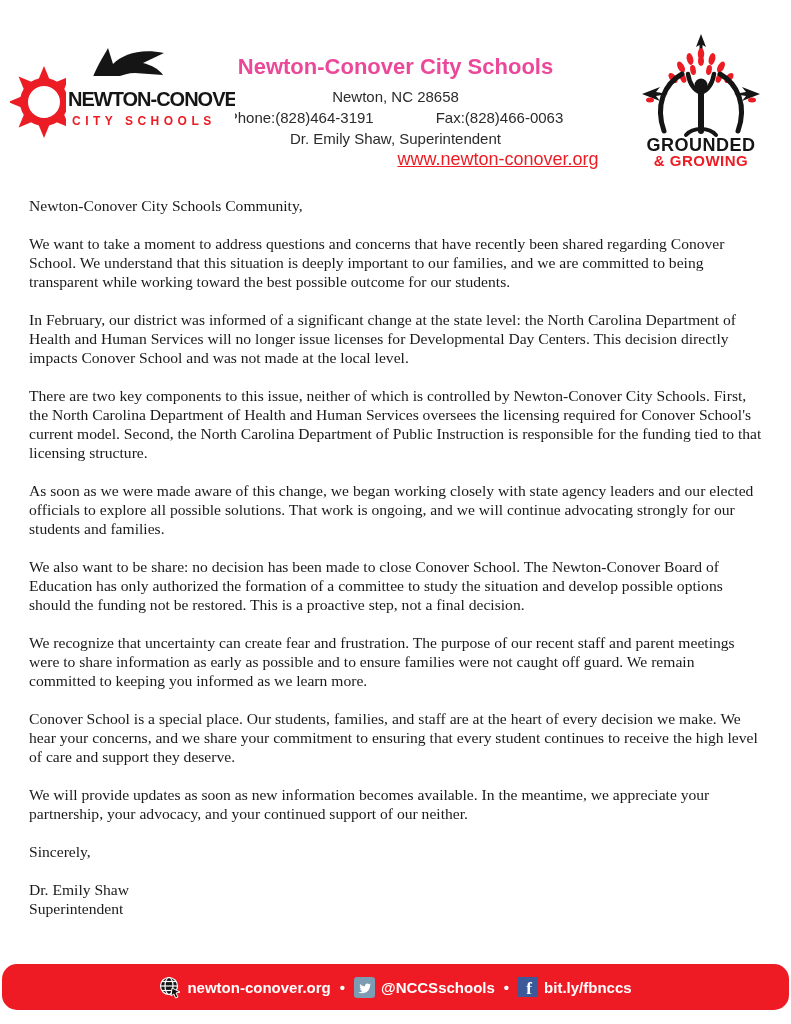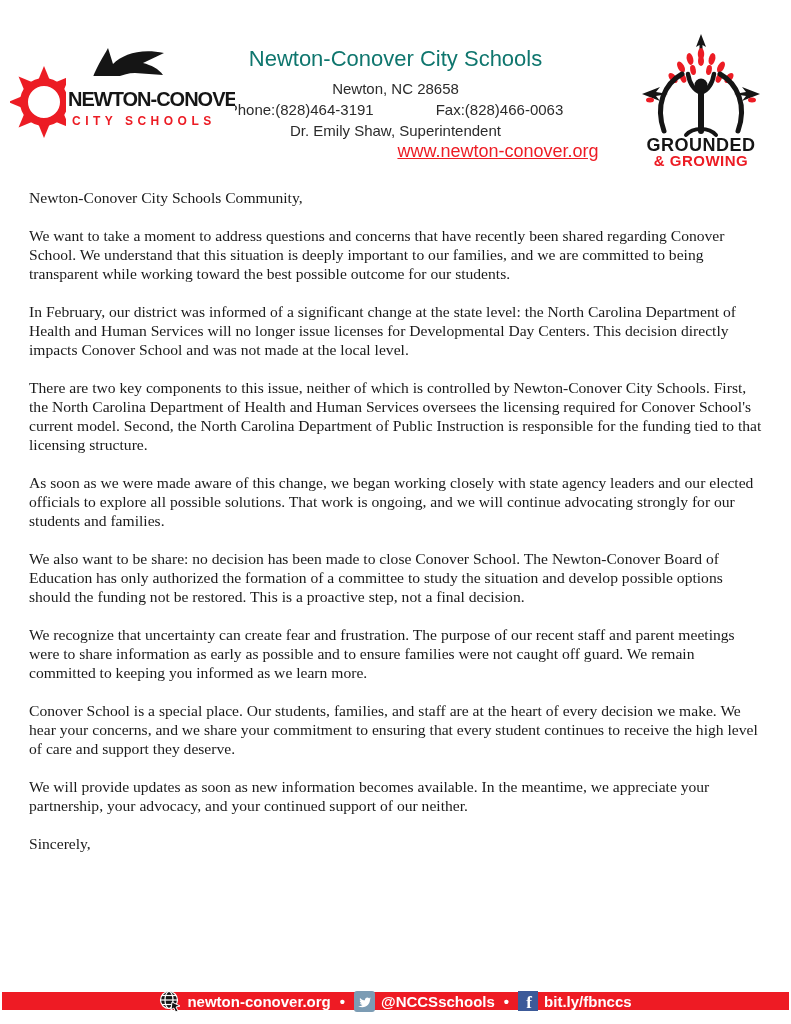--- a/index.html
+++ b/index.html
@@ -19,23 +19,23 @@
   .logo-left  { position: absolute; left: 10px;  top: 44px; width: 225px; height: 112px; }
   .logo-right { position: absolute; left: 626px; top: 34px; width: 150px; height: 134px; text-align: center; }
 
   .head-center {
     width: 100%;
     text-align: center;
     font-family: "Liberation Sans", sans-serif;
   }
   .head-title {
     font-size: 22px;
-    font-weight: normal;
-    color: #0f766e;
-    margin: 0 0 6px 0;
+    font-weight: bold;
+    color: #ec4899;
+    margin: 8px 0 6px 0;
     letter-spacing: 0;
   }
   .head-line {
     font-size: 15px;
     line-height: 21px;
     color: #2b2b2b;
   }
   .phone-fax .fax { margin-left: 62px; }
   .website-row { padding-left: 205px; }
   .website-link {
@@ -52,30 +52,31 @@
     line-height: 19px;
   }
   .letter p { margin: 16px 0 19px 0; }
   .letter .bold { font-weight: normal; }
   .signature div { line-height: 19px; }
 
   
   .footer-bar {
     position: absolute;
     left: 2px; right: 2px; bottom: 14px;
-    height: 18px;
+    height: 46px;
     background: #ee1b24;
     display: flex;
     align-items: center;
     justify-content: center;
     gap: 6px;
     font-family: "Liberation Sans", sans-serif;
     font-weight: bold;
     font-size: 15px;
     color: #ffffff;
+    border-radius: 15px;
   }
   .footer-bar .sep { margin: 0 3px; }
   .footer-bar a, .footer-bar .flink { color: #ffffff; text-decoration: none; cursor: pointer; }
   .icon-box { display: inline-flex; align-items: center; }
 </style>
 </head>
 <body>
 
 <div class="page">
 
@@ -160,20 +161,24 @@
     <p>Newton-Conover City Schools Community,</p>
     <p>We want to take a moment to address questions and concerns that have recently been shared regarding Conover School. We understand that this situation is deeply important to our families, and we are committed to being transparent while working toward the best possible outcome for our students.</p>
     <p>In February, our district was informed of a significant change at the state level: the North Carolina Department of Health and Human Services will no longer issue licenses for Developmental Day Centers. This decision directly impacts Conover School and was not made at the local level.</p>
     <p>There are two key components to this issue, neither of which is controlled by Newton-Conover City Schools.  First, the North Carolina Department of Health and Human Services oversees the licensing required for Conover School's current model. Second, the North Carolina Department of Public Instruction is responsible for the funding tied to that licensing structure.</p>
     <p>As soon as we were made aware of this change, we began working closely with state agency leaders and our elected officials to explore all possible solutions. That work is ongoing, and we will continue advocating strongly for our students and families.</p>
     <p><span>We also want to be share: </span><span class="bold">no decision has been made to close Conover School.</span><span> The Newton-Conover Board of Education has only authorized the formation of a committee to study the situation and develop possible options should the funding not be restored. This is a proactive step, not a final decision.</span></p>
     <p>We recognize that uncertainty can create fear and frustration. The purpose of our recent staff and parent meetings were to share information as early as possible and to ensure families were not caught off guard. We remain committed to keeping you informed as we learn more.</p>
     <p>Conover School is a special place. Our students, families, and staff are at the heart of every decision we make. We hear your concerns, and we share your commitment to ensuring that every student continues to receive the high level of care and support they deserve.</p>
     <p>We will provide updates as soon as new information becomes available. In the meantime, we appreciate your partnership, your advocacy, and your continued support of our neither.</p>
     <p>Sincerely,</p>
+    <div class="signature">
+      <div>Dr. Emily Shaw</div>
+      <div>Superintendent</div>
+    </div>
   </div>
 
   <div class="footer-bar">
     <span class="icon-box">
       <svg width="22" height="23" viewBox="0 0 22 23">
         <circle cx="10" cy="10" r="8.5" fill="#151515"></circle>
         <g stroke="#ffffff" stroke-width="1.2" fill="none">
           <circle cx="10" cy="10" r="8.5"></circle>
           <ellipse cx="10" cy="10" rx="4" ry="8.5"></ellipse>
           <line x1="1.5" y1="10" x2="18.5" y2="10"></line>

